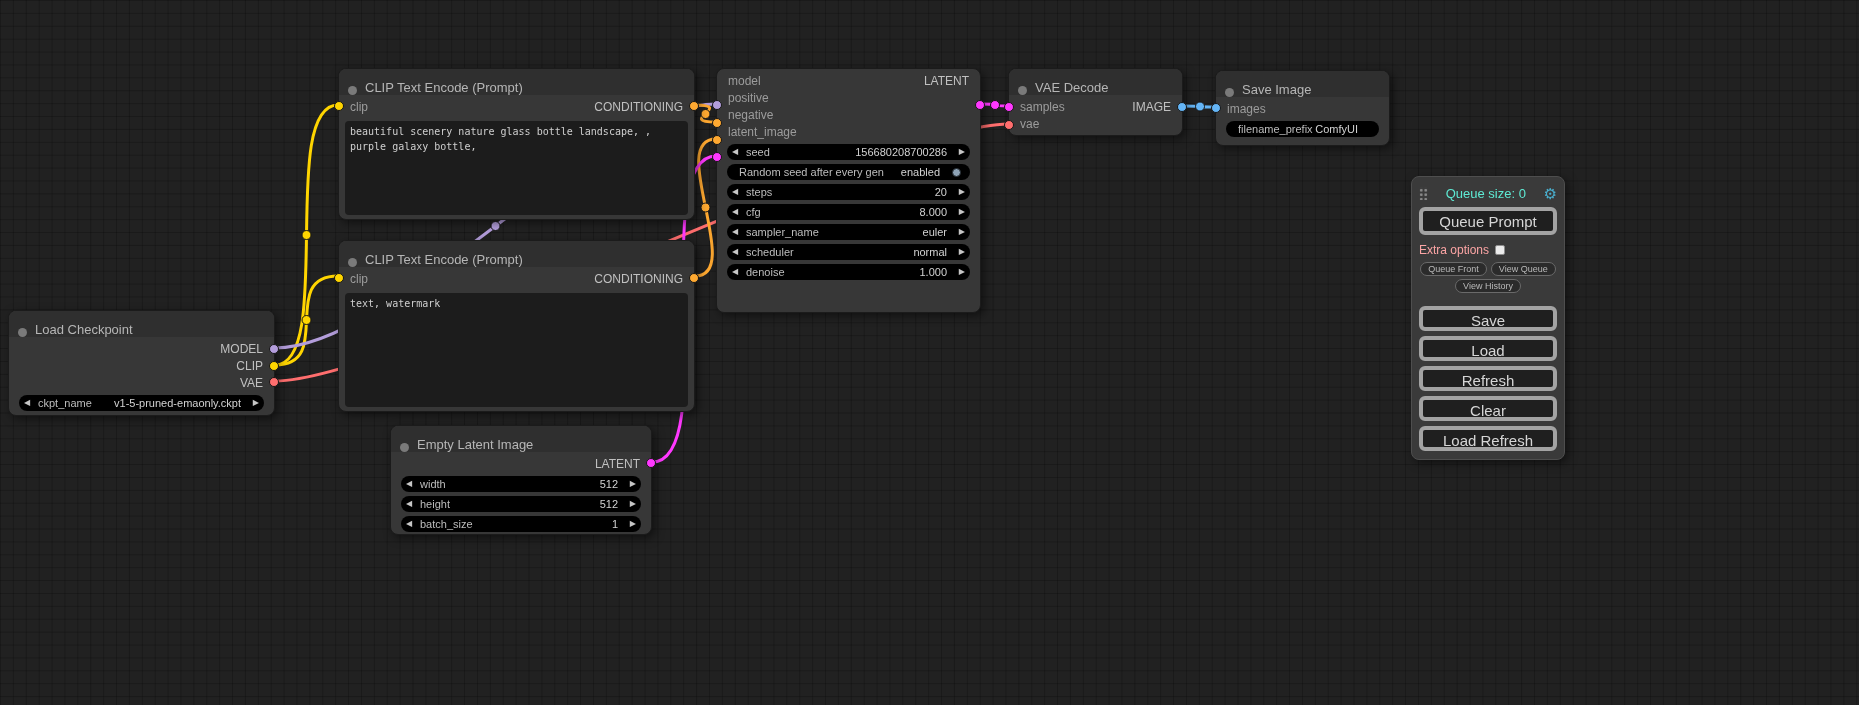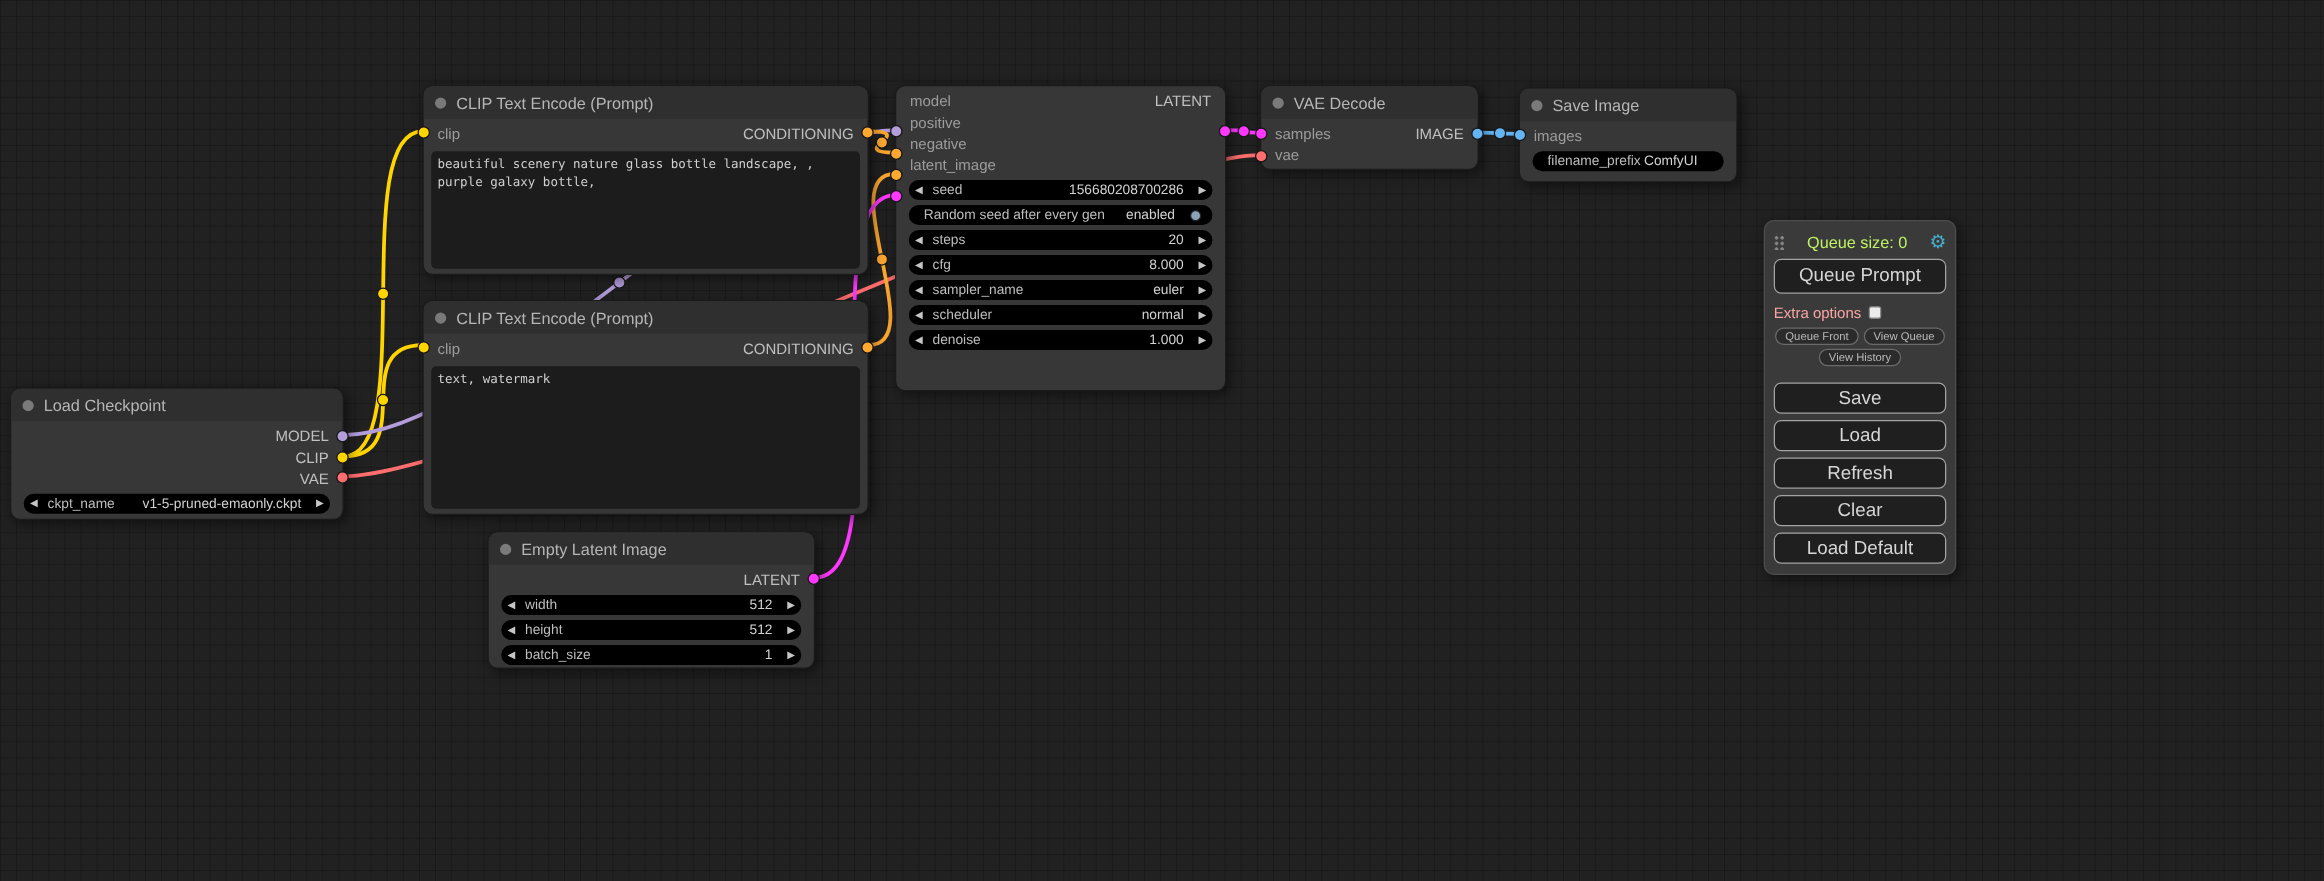--- a/index.html
+++ b/index.html
@@ -9,21 +9,21 @@
     background-color:#212121;
     background-image:linear-gradient(rgba(0,0,0,.22) 1px,transparent 1px),
                      linear-gradient(90deg,rgba(0,0,0,.22) 1px,transparent 1px);
     background-size:12.9px 12.9px;}
   svg.links{position:absolute;left:0;top:0;z-index:1}
   svg.links path{fill:none;stroke-width:3;stroke-linecap:round}
 
   .node{position:absolute;z-index:2;background:#373737;border:1px solid #1b1b1b;
     border-radius:8px;box-shadow:3px 3px 10px rgba(0,0,0,.5);color:#aaa}
   .node-title{height:26px;background:#2f2f2f;border-radius:7px 7px 0 0;
-    display:flex;align-items:center;gap:8px;padding:0 9px;
+    display:flex;align-items:flex-end;gap:8px;padding:0 9px;
     color:#b6b6b6;font-size:13px;white-space:nowrap}
   .collapse-dot{width:9px;height:9px;border-radius:50%;background:#7a7a7a;flex:none}
   .node-body{padding-top:3px}
   .slot-row{display:flex;align-items:center;height:17px;padding:0 11px;font-size:12px}
   .slot-row.both{justify-content:space-between}
   .slot-row.out{justify-content:flex-end}
   .in-label{color:#9c9c9c}
   .out-label{color:#c0c0c0}
   .port{position:absolute;width:10px;height:10px;border-radius:50%;
     border:1px solid #161616;background:#888;z-index:3}
@@ -43,23 +43,23 @@
     color:#cfcfcf;white-space:pre-wrap;word-break:break-word;overflow:hidden}
 
   
   #menu{position:absolute;z-index:4;left:1411px;top:176px;width:154px;
     background:#3a3a3a;border:1px solid #4e4e4e;border-radius:8px;
     box-shadow:3px 3px 10px rgba(0,0,0,.5);padding:6px 7px 8px 7px}
   .menu-header{display:flex;align-items:center;height:20px;margin-bottom:4px}
   .drag-dots{width:9px;height:13px;flex:none;
     background-image:radial-gradient(#8a8a8a 1.1px,transparent 1.6px);
     background-size:4.5px 4.5px;background-position:0 1px;cursor:grab}
-  .queue-size{flex:1;text-align:center;color:#bef264;font-size:13px;white-space:nowrap}
+  .queue-size{flex:1;text-align:center;color:#5eead4;font-size:13px;white-space:nowrap}
   .gear{color:#49aecd;font-size:15px;line-height:15px;flex:none;cursor:pointer}
-  .mbtn{display:block;width:100%;background:#1f1f1f;border:1px solid #a3a3a3;
+  .mbtn{display:block;width:100%;background:#1f1f1f;border:4px solid #a3a3a3;
     border-radius:6px;color:#d6d6d6;font-family:"Liberation Sans",sans-serif;
     font-size:15px;height:25px;line-height:22px;cursor:pointer;margin-top:5px;text-align:center}
   .mbtn.primary{height:28px;font-size:15px;margin-top:3px}
   .extra-row{display:flex;align-items:center;justify-content:flex-start;gap:6px;
     margin:8px 0 5px 0;color:#fca5a5;font-size:12px}
   .checkbox{width:10px;height:10px;background:#ececec;border:1px solid #8d8d8d;
     border-radius:2px;cursor:pointer}
   .pill-row{display:flex;justify-content:center;gap:4px;margin-top:3px}
   .pill{background:#2b2b2b;border:1px solid #6a6a6a;border-radius:8px;color:#b9b9b9;
     font-family:"Liberation Sans",sans-serif;font-size:9px;height:14px;line-height:11px;
@@ -297,16 +297,16 @@
       <button class="pill">Queue Front</button>
       <button class="pill">View Queue</button>
     </div>
     <div class="pill-row">
       <button class="pill">View History</button>
     </div>
     <button class="mbtn gap-top">Save</button>
     <button class="mbtn">Load</button>
     <button class="mbtn">Refresh</button>
     <button class="mbtn">Clear</button>
-    <button class="mbtn">Load Default</button>
+    <button class="mbtn">Load Refresh</button>
   </div>
 
 </div>
 
 </body></html>

